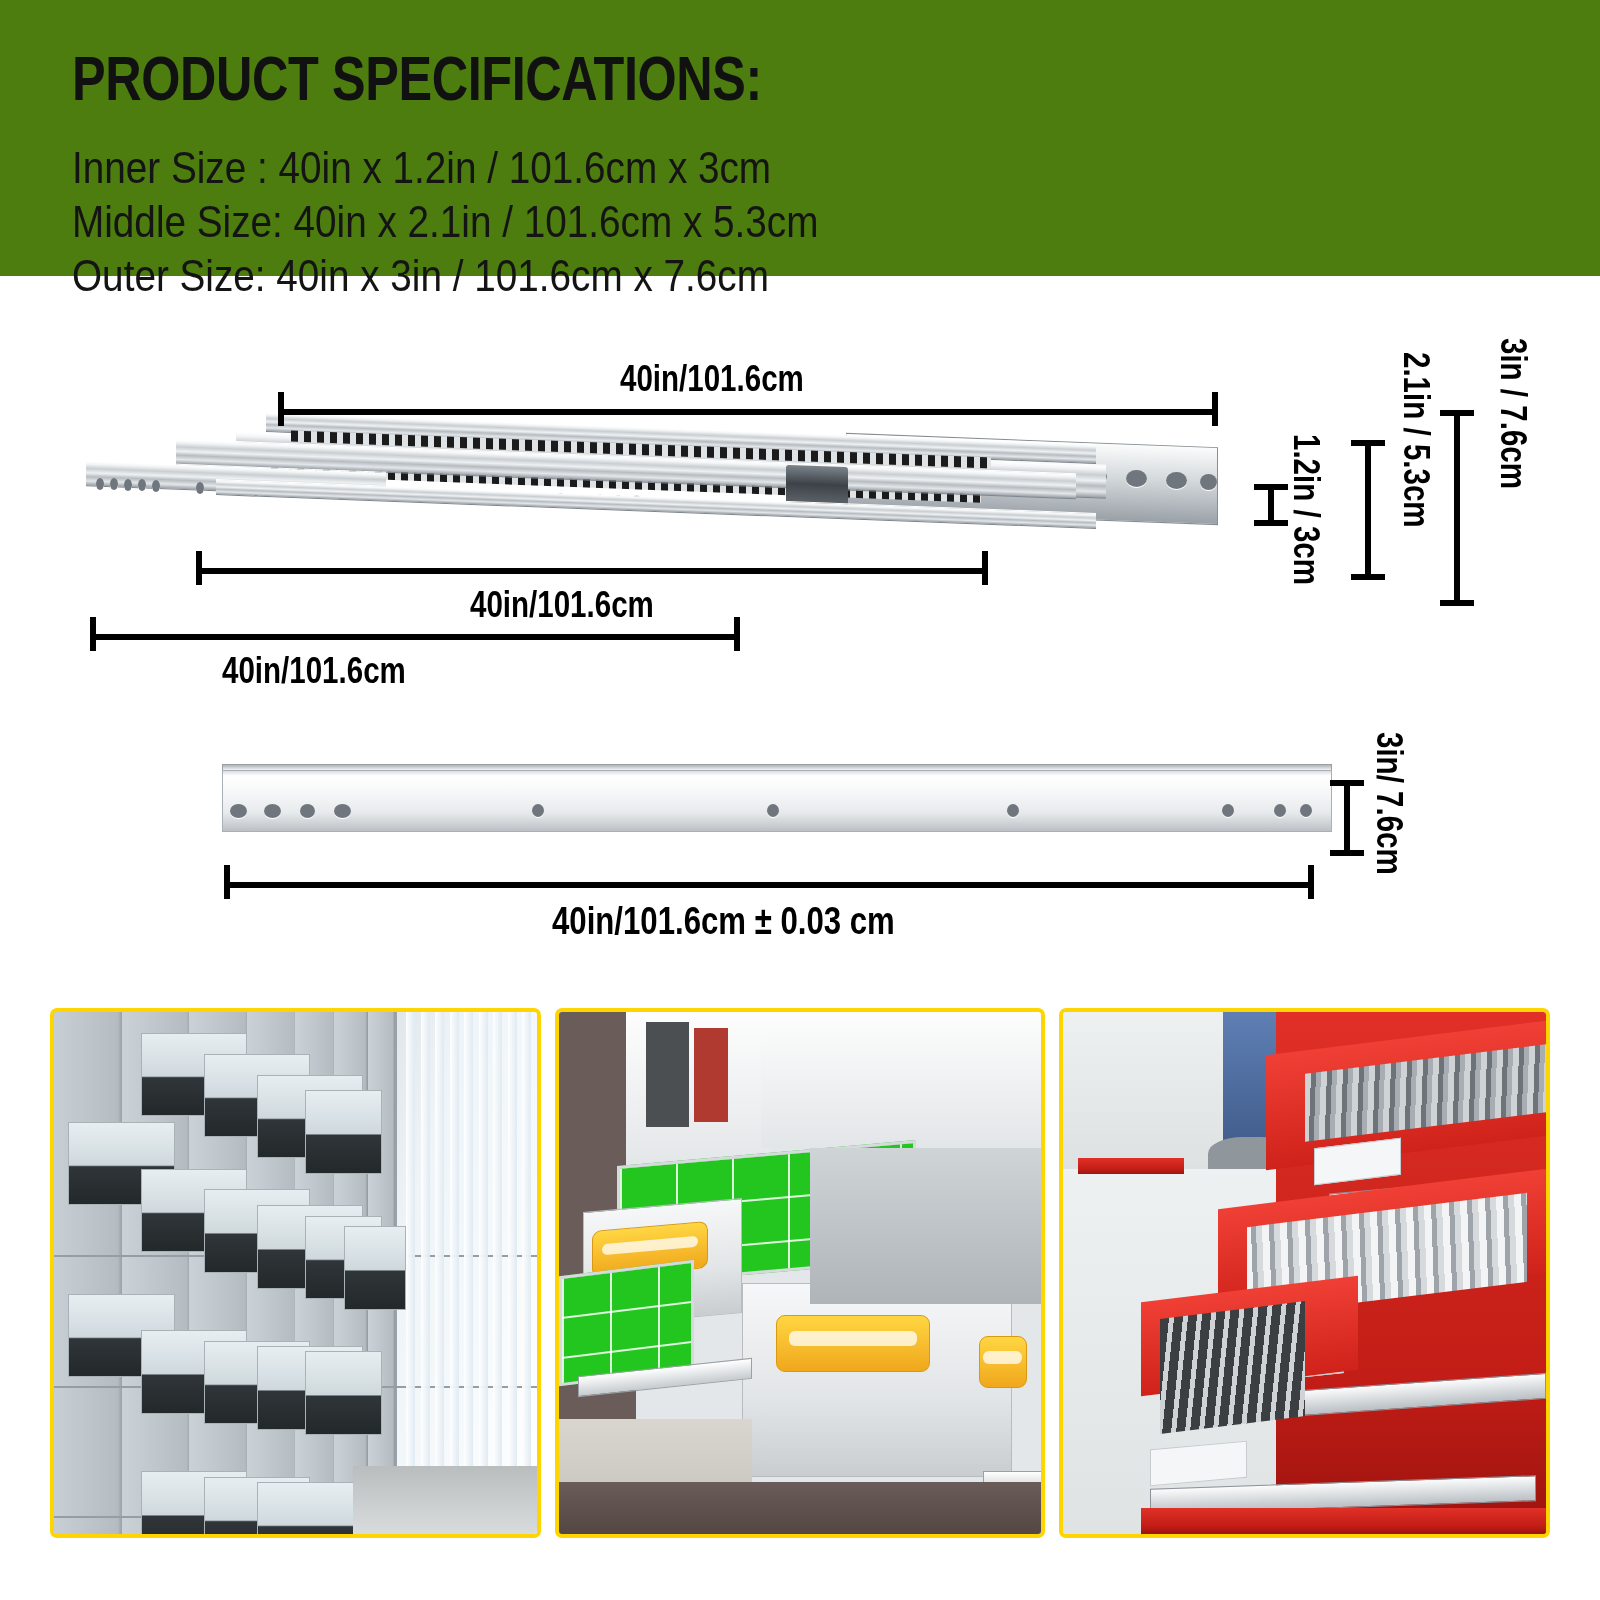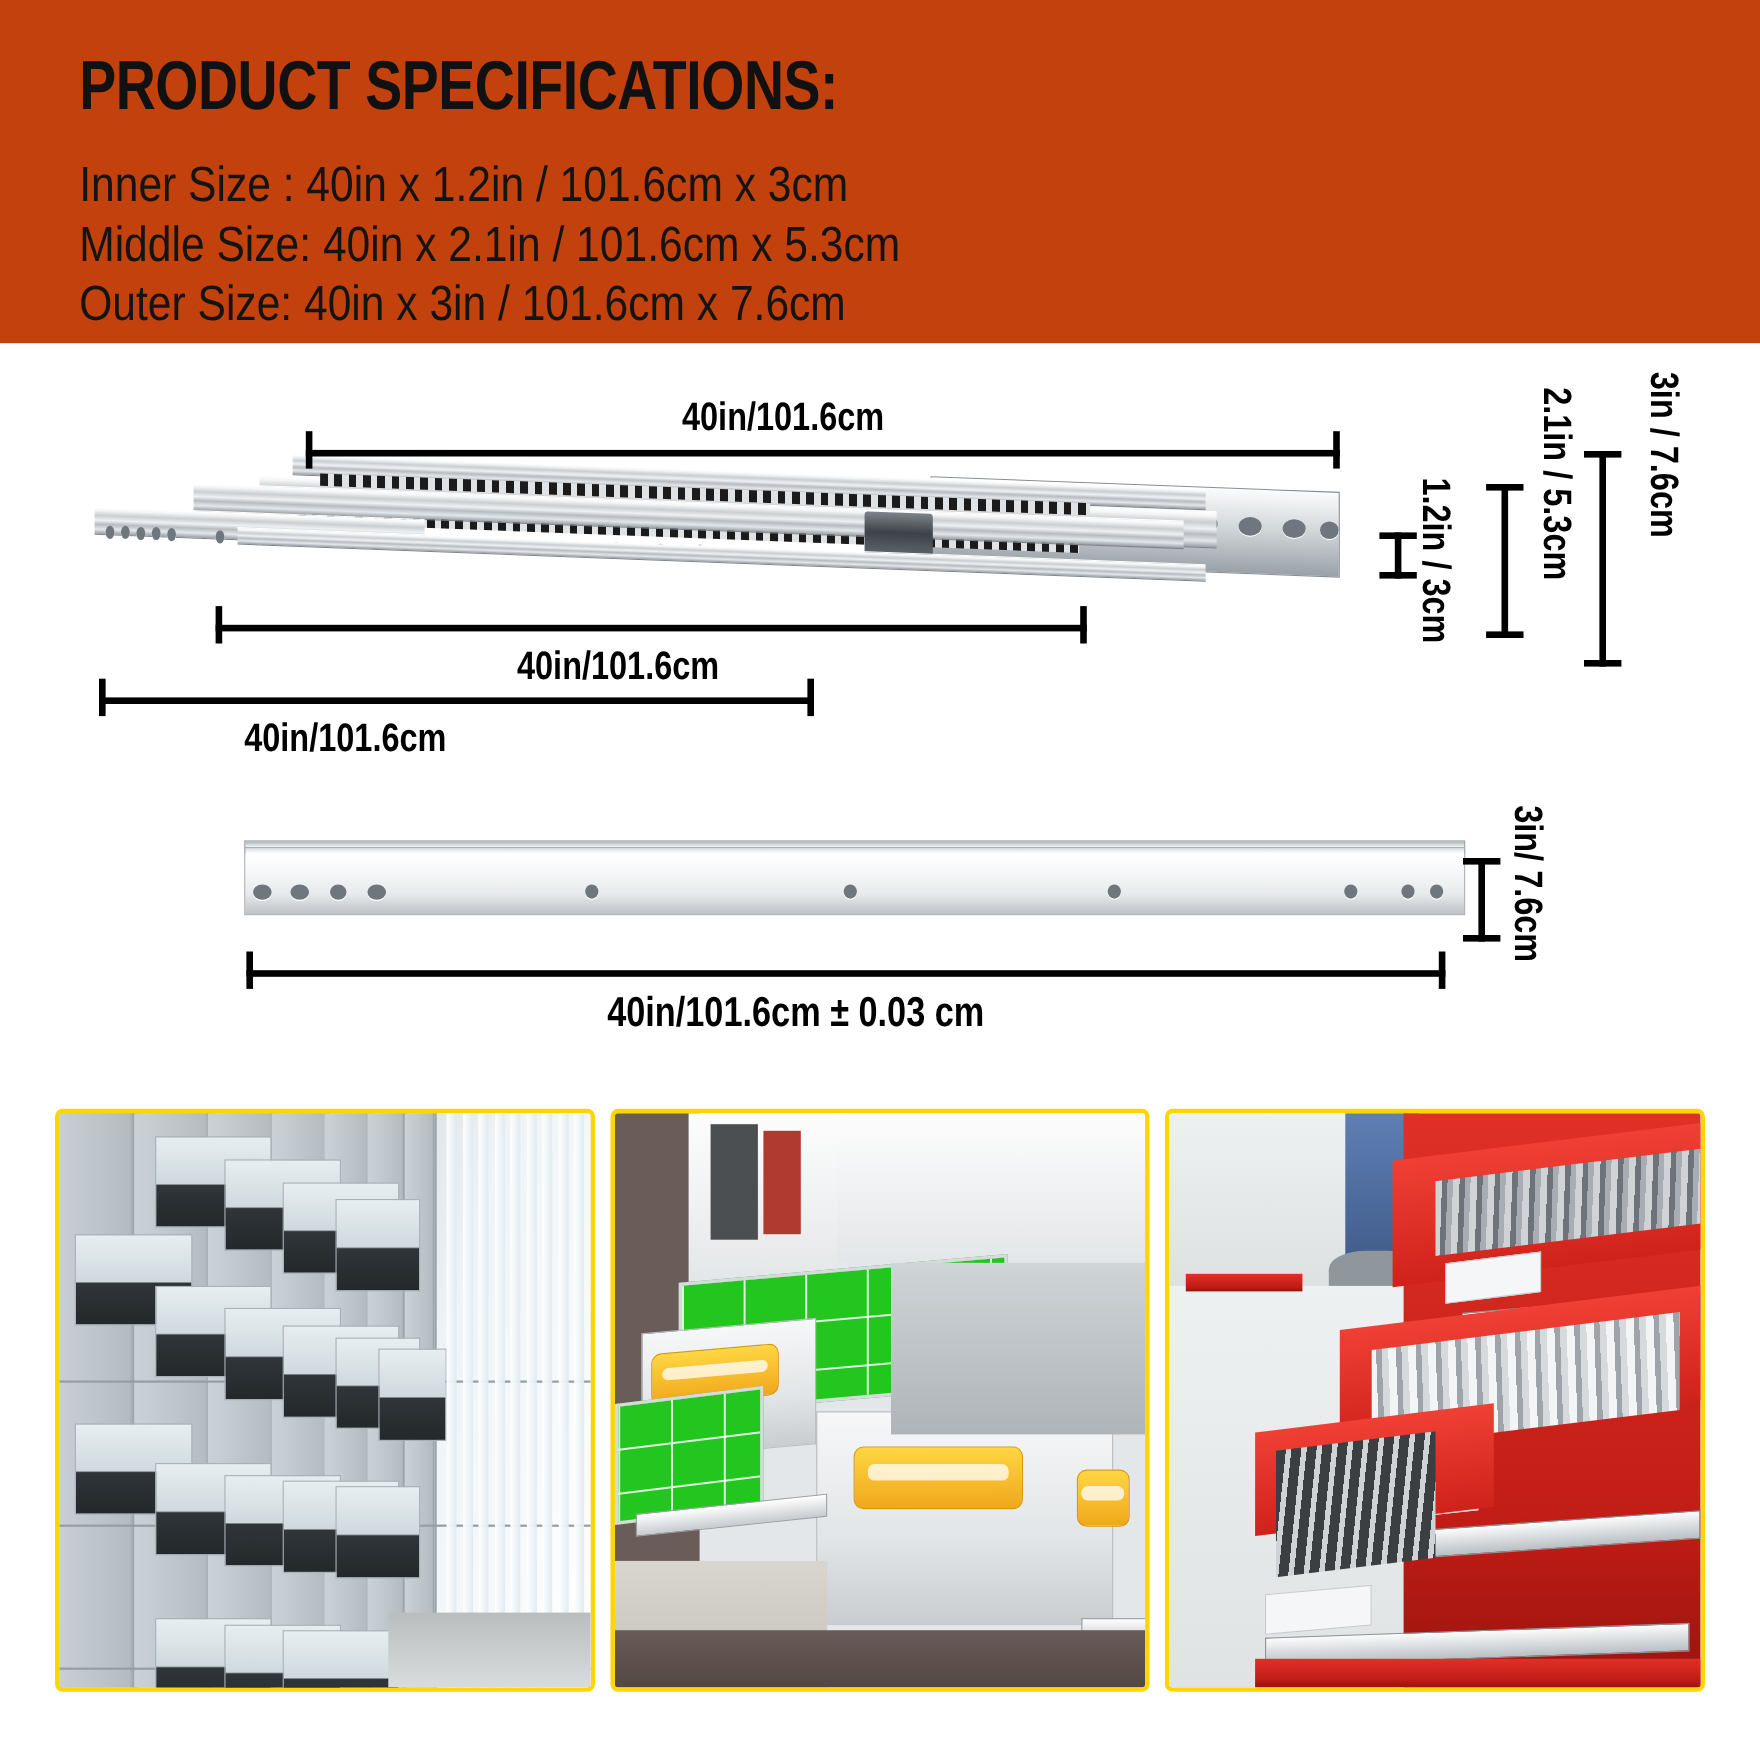--- a/index.html
+++ b/index.html
@@ -6,22 +6,22 @@
   html,body { width:1600px; height:1600px; }
   body {
     background:#ffffff;
     font-family:"Liberation Sans", sans-serif;
     position:relative;
     overflow:hidden;
   }
 
   
   #header {
-    position:absolute; left:0; top:0; width:1600px; height:312px;
-    background:#c2410c;
+    position:absolute; left:0; top:0; width:1600px; height:276px;
+    background:#4d7c0f;
   }
   #spec-title {
     position:absolute; left:72px; top:42px;
     font-size:63px; font-weight:bold; color:#111111;
     letter-spacing:-0.5px;
     transform:scaleX(0.80); transform-origin:left center;
     white-space:nowrap;
   }
   .spec-line {
     position:absolute; left:72px;

